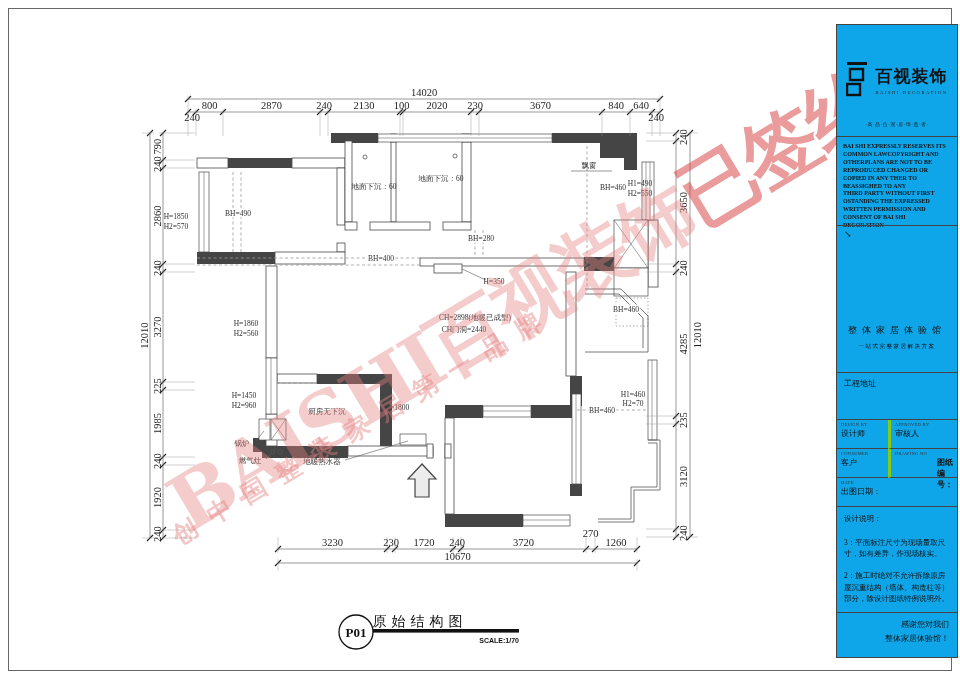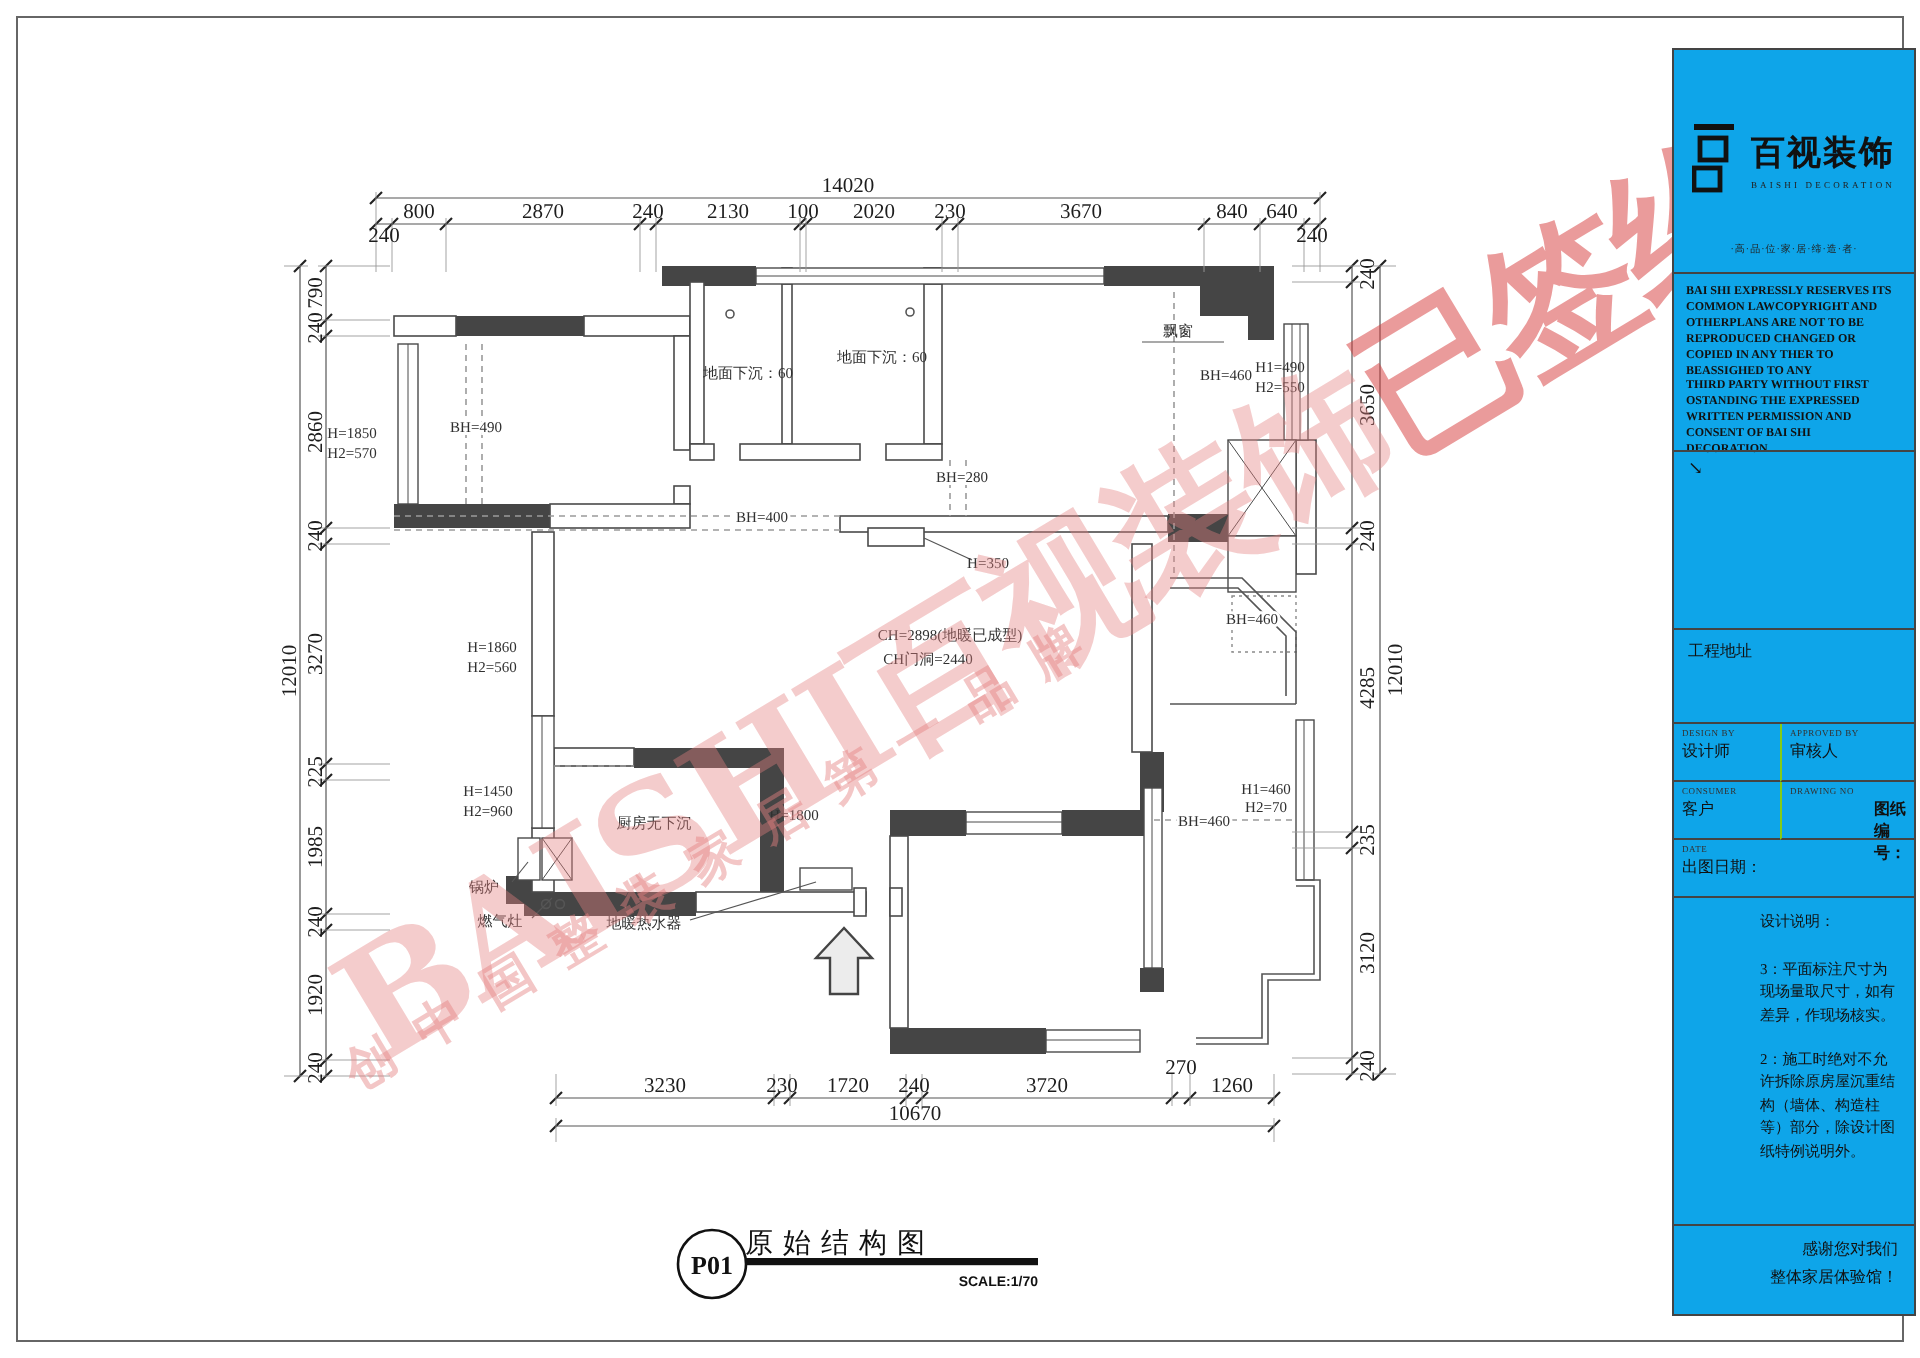--- a/index.html
+++ b/index.html
@@ -45,26 +45,26 @@
               white-space:pre-line;height:78px;}
   .tb-cn{border-top:1px solid #444;height:86px;padding:2px 7px 0 7px;}
   .tb-arrow{font-size:9px;padding:1px 0 1px 0;}
   .tb-copy-cn{font-size:7px;line-height:1.65;}
   .tb-slogans{height:48px;text-align:center;padding-top:10px;}
   .tb-slogan1{font-size:9px;letter-spacing:5px;}
   .tb-slogan2{font-size:5.5px;letter-spacing:1.5px;margin-top:6px;}
   .tb-address{border-top:1px solid #444;height:36px;padding:5px 7px;font-size:8px;}
   .tb-grid{border-top:1px solid #444;display:grid;grid-template-columns:1fr 1fr;}
   .tb-grid .c{border-bottom:1px solid #444;padding:2px 4px;height:24px;}
-  .tb-grid .c.r{border-left:1px solid #84cc16;}
+  .tb-grid .c.r{border-left:3px solid #84cc16;}
   .tb-grid .c.span2{grid-column:1/3;}
   .c .en{font-size:4.5px;color:#333;letter-spacing:.3px;}
   .c .cn{font-size:8px;margin-top:1px;}
   .c .cn.b{font-weight:bold;margin-left:42px;}
-  .tb-notes{padding:6px 7px;font-size:7.5px;line-height:1.55;flex:1;overflow:hidden;margin-left:36px;}
+  .tb-notes{padding:6px 7px;font-size:7.5px;line-height:1.55;flex:1;overflow:hidden;}
   .tb-notes .nt{margin-bottom:12px;}
   .tb-notes p{margin:0 0 10px 0;}
   .tb-thanks{border-top:1px solid #444;height:34px;padding:5px 8px;font-size:8px;
              text-align:right;white-space:pre-line;line-height:1.7;}
 </style>
 </head>
 <body>
 
 <div id="sheet">
   <div class="frame"></div>
@@ -419,20 +419,24 @@
 COPIED IN ANY THER TO
 BEASSIGHED TO ANY
 THIRD PARTY WITHOUT FIRST
 OSTANDING THE EXPRESSED
 WRITTEN PERMISSION AND
 CONSENT OF BAI SHI
 DECORATION</div>
     <div class="tb-cn">
       <div class="tb-arrow">↘</div>
     </div>
+    <div class="tb-slogans">
+      <div class="tb-slogan1">整体家居体验馆</div>
+      <div class="tb-slogan2">一站式完整家居解决方案</div>
+    </div>
     <div class="tb-address">工程地址</div>
     <div class="tb-grid" id="tb-grid">
         <div class="c ">
           <div class="en">DESIGN BY</div>
           <div class="cn">设计师</div>
         </div>
         <div class="c r">
           <div class="en">APPROVED BY</div>
           <div class="cn">审核人</div>
         </div>

